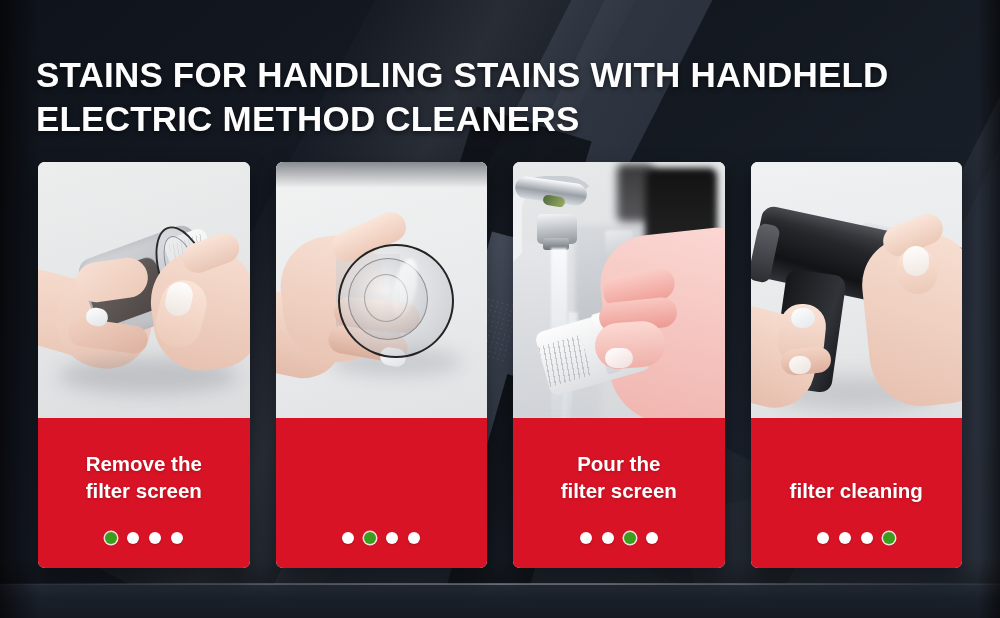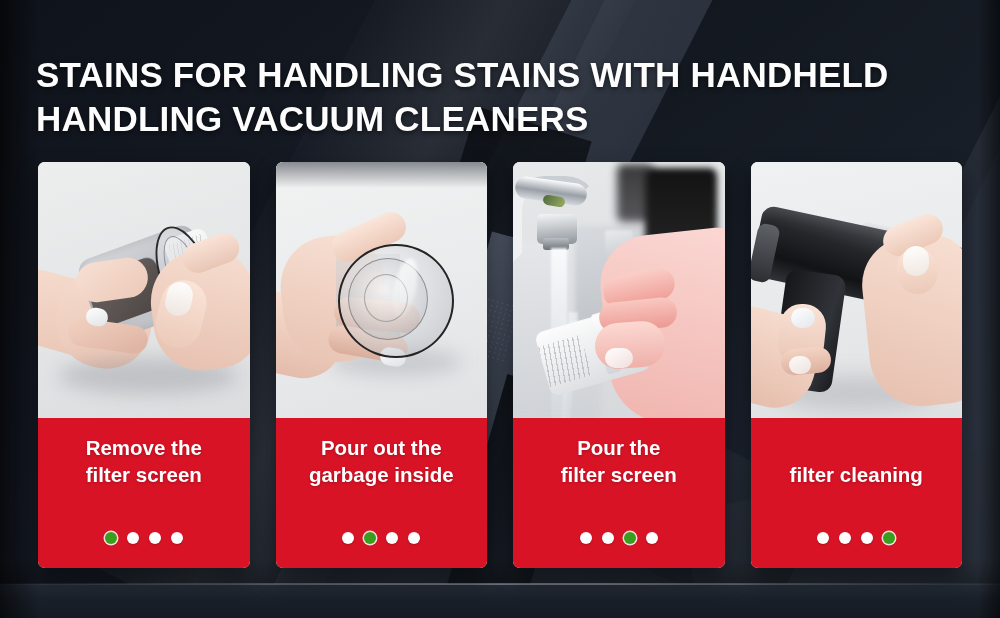--- a/index.html
+++ b/index.html
@@ -75,21 +75,21 @@
   
   .cards{position:absolute;left:38px;top:162px;width:924px;height:406px;
     display:flex;gap:26px;}
   .card{position:relative;width:212px;height:406px;border-radius:7px;
     overflow:hidden;box-shadow:0 10px 22px rgba(0,0,0,.45);
     display:flex;flex-direction:column;background:#e9eaec;}
   .photo{position:relative;width:100%;height:256px;overflow:hidden;
     background:#e8e9eb;}
   .cap{flex:1;background:#d81326;position:relative;
     display:flex;flex-direction:column;align-items:center;}
-  .cap-text{margin-top:16px;width:100%;text-align:center;color:#fff;
+  .cap-text{margin-top:32px;width:100%;text-align:center;color:#fff;
     font-size:20.5px;line-height:27px;font-weight:bold;
     text-shadow:0 1px 3px rgba(0,0,0,.22);}
   .dots{position:absolute;bottom:24px;left:0;right:0;
     display:flex;justify-content:center;gap:10px;}
   .dot{width:12px;height:12px;border-radius:50%;background:#fff;
     box-shadow:0 1px 2px rgba(0,0,0,.2);}
   .dot.on{background:#3a9d1d;box-shadow:0 0 0 1.5px rgba(255,255,255,.85), 0 1px 2px rgba(0,0,0,.25);}
 
   
   .sc{position:absolute;inset:0;}
@@ -263,21 +263,21 @@
   <div class="facet f-mid-dark"></div>
   <div class="facet f-bot-wedge"></div>
   <div class="facet f-floor-shadow"></div>
   <div class="facet f-floor"></div>
   <div class="facet f-floor-line"></div>
   <div class="facet f-edge-left"></div>
   <div class="facet f-edge-right"></div>
 
   <h1 class="heading">
     <span>STAINS FOR HANDLING STAINS WITH HANDHELD</span>
-    <span class="l2">HANDLING VACUUM CLEANERS</span>
+    <span class="l2">ELECTRIC METHOD CLEANERS</span>
   </h1>
 
   <div class="cards">
 
     <div class="card">
       <div class="photo c1">
         <div class="sc">
           <div class="bgw"></div>
           <div class="skin armL"></div>
           <div class="skin palmL"></div>
@@ -324,24 +324,20 @@
           <div class="skin f2"></div>
           <div class="skin f3"></div>
           <div class="facet nail"></div>
           <div class="facet cupOuter"></div>
           <div class="facet cupInner"></div>
           <div class="facet cupInner2"></div>
           <div class="facet gloss"></div>
         </div>
       </div>
       <div class="cap">
-        <div class="cap-text">
-          <span>Pour out the</span><br>
-          <span>garbage inside</span>
-        </div>
         <div class="dots">
           <span class="dot"></span>
           <span class="dot on"></span>
           <span class="dot"></span>
           <span class="dot"></span>
         </div>
       </div>
     </div>
 
     <div class="card">

